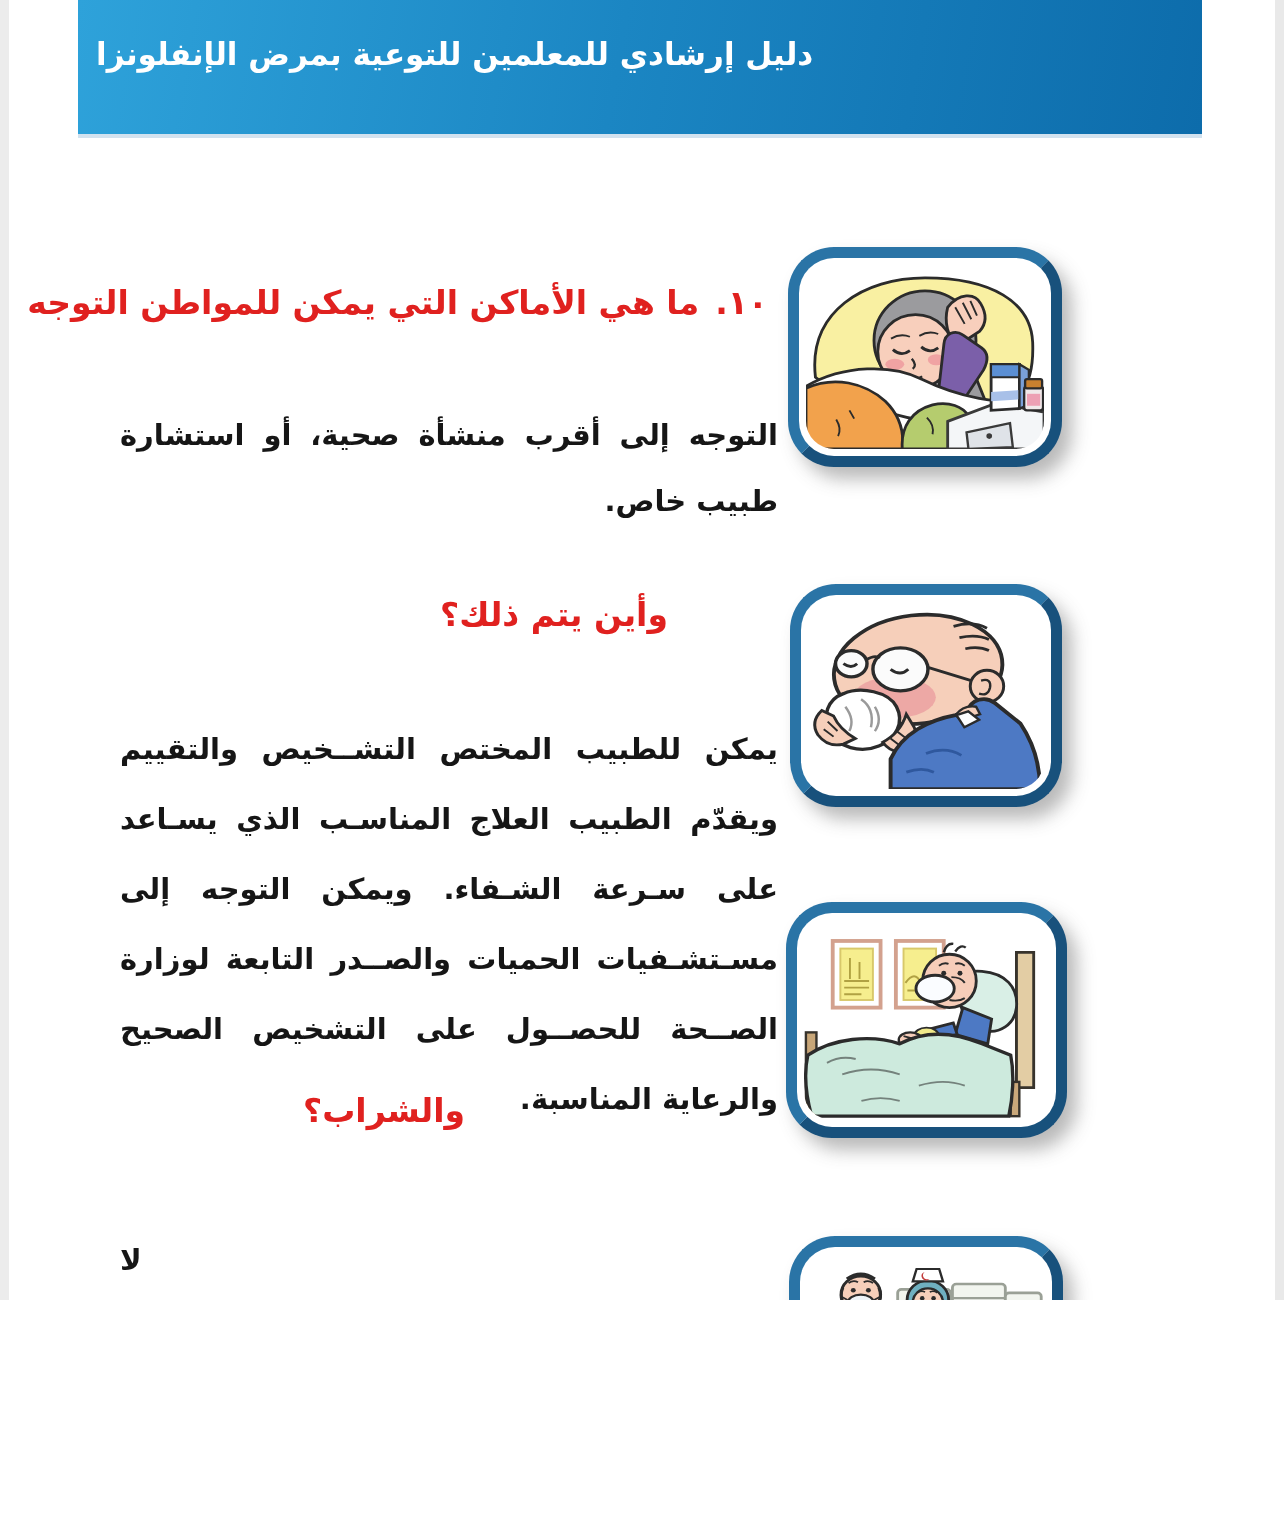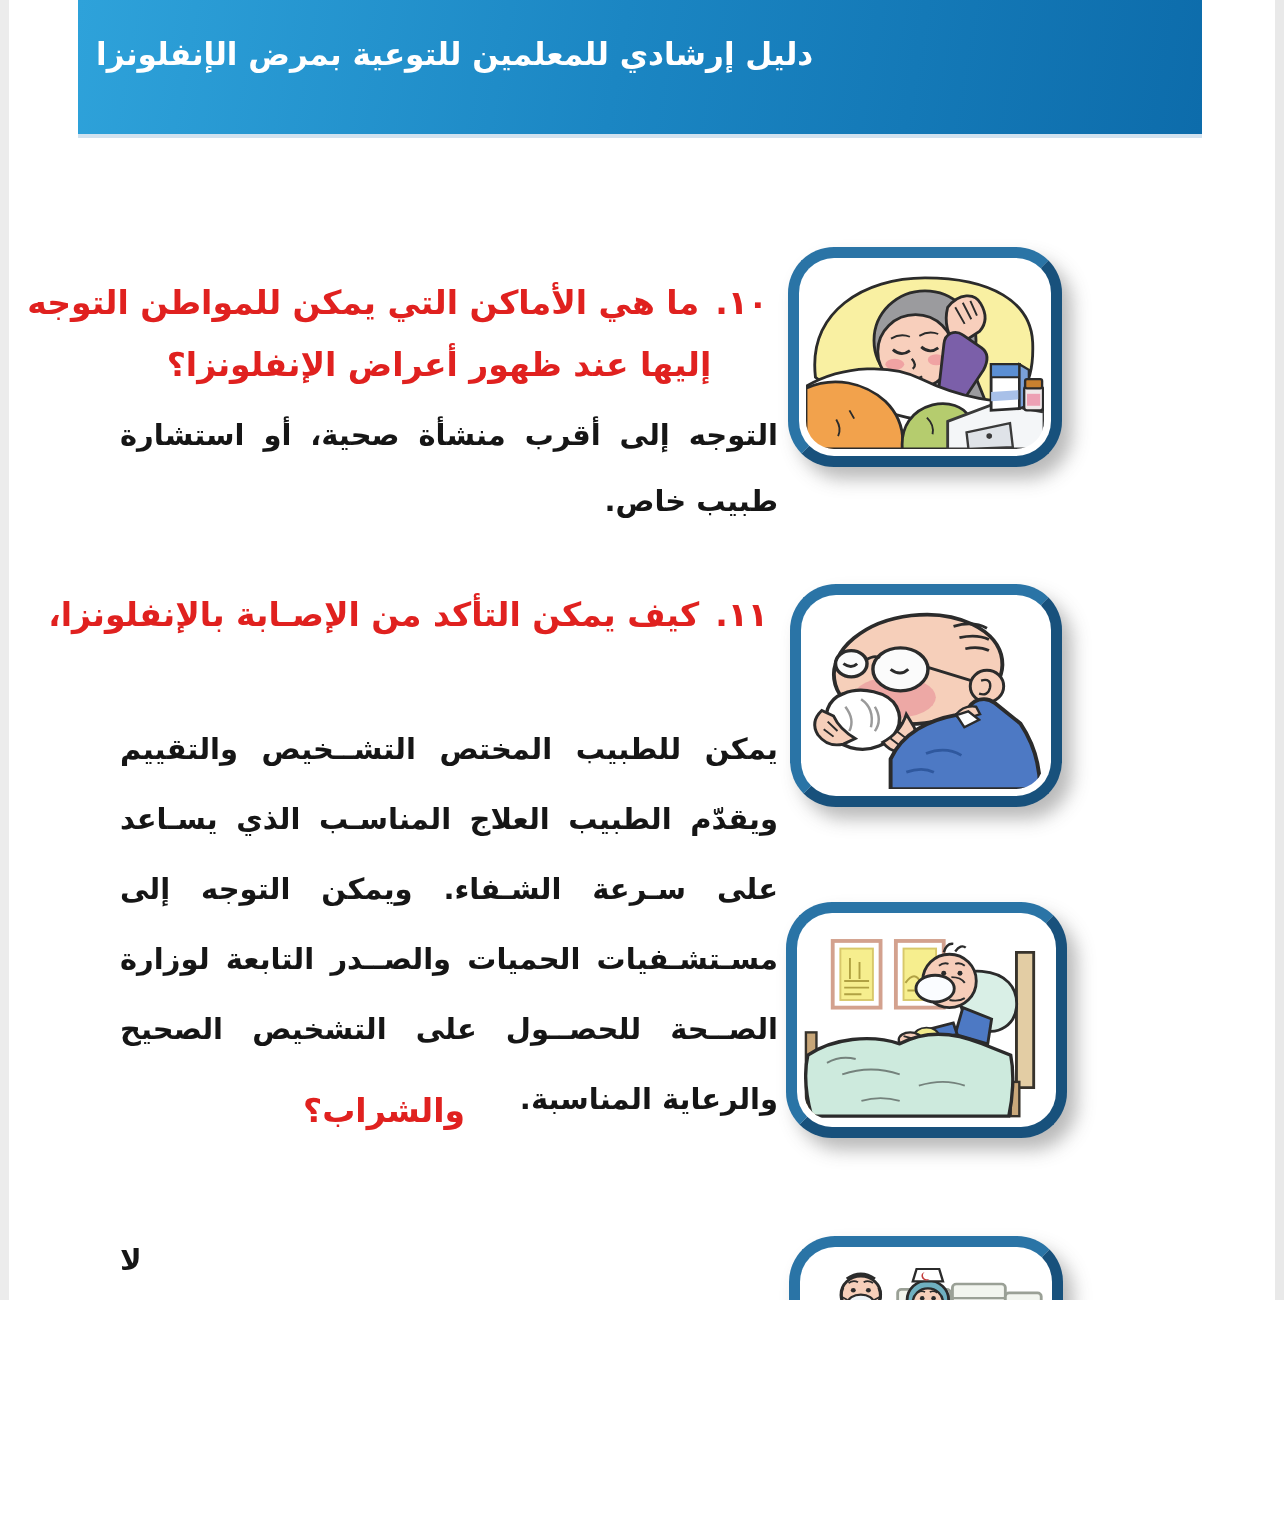--- a/index.html
+++ b/index.html
@@ -66,28 +66,25 @@
   <div class="header">
     <div class="header-title">دليل إرشادي للمعلمين للتوعية بمرض الإنفلونزا</div>
   </div>
 
   <div class="content">
 
     <div class="q-heading" id="q10">
       <div class="q-line">
         <span class="q-num">١٠.</span><span>ما هي الأماكن التي يمكن للمواطن التوجه</span>
       </div>
-      <div class="q-line q-line2">إليها عند ظهور أعراض الإنفلونزا؟</div>
     </div>
     <div class="answer" id="a10">التوجه إلى أقرب منشأة صحية، أو استشارة طبيب خاص.</div>
 
     <div class="q-heading" id="q11">
-      <div class="q-line">
-        <span class="q-num">١١.</span><span>كيف يمكن التأكد من الإصـابة بالإنفلونزا،</span>
-      </div>
+      <div class="q-line q-line2">وأين يتم ذلك؟</div>
     </div>
     <div class="answer" id="a11">يمكن للطبيب المختص التشــخيص والتقييم ويقدّم الطبيب العلاج المناسـب الذي يسـاعد على سـرعة الشـفاء. ويمكن التوجه إلى مسـتشـفيات الحميات والصــدر التابعة لوزارة الصــحة للحصــول على التشخيص الصحيح والرعاية المناسبة.</div>
 
     <div class="q-heading" id="q12">
       <div class="q-line q-line2">والشراب؟</div>
     </div>
     <div class="answer" id="a12">لا</div>
   </div>
 
   <div class="illus" id="illus1">

